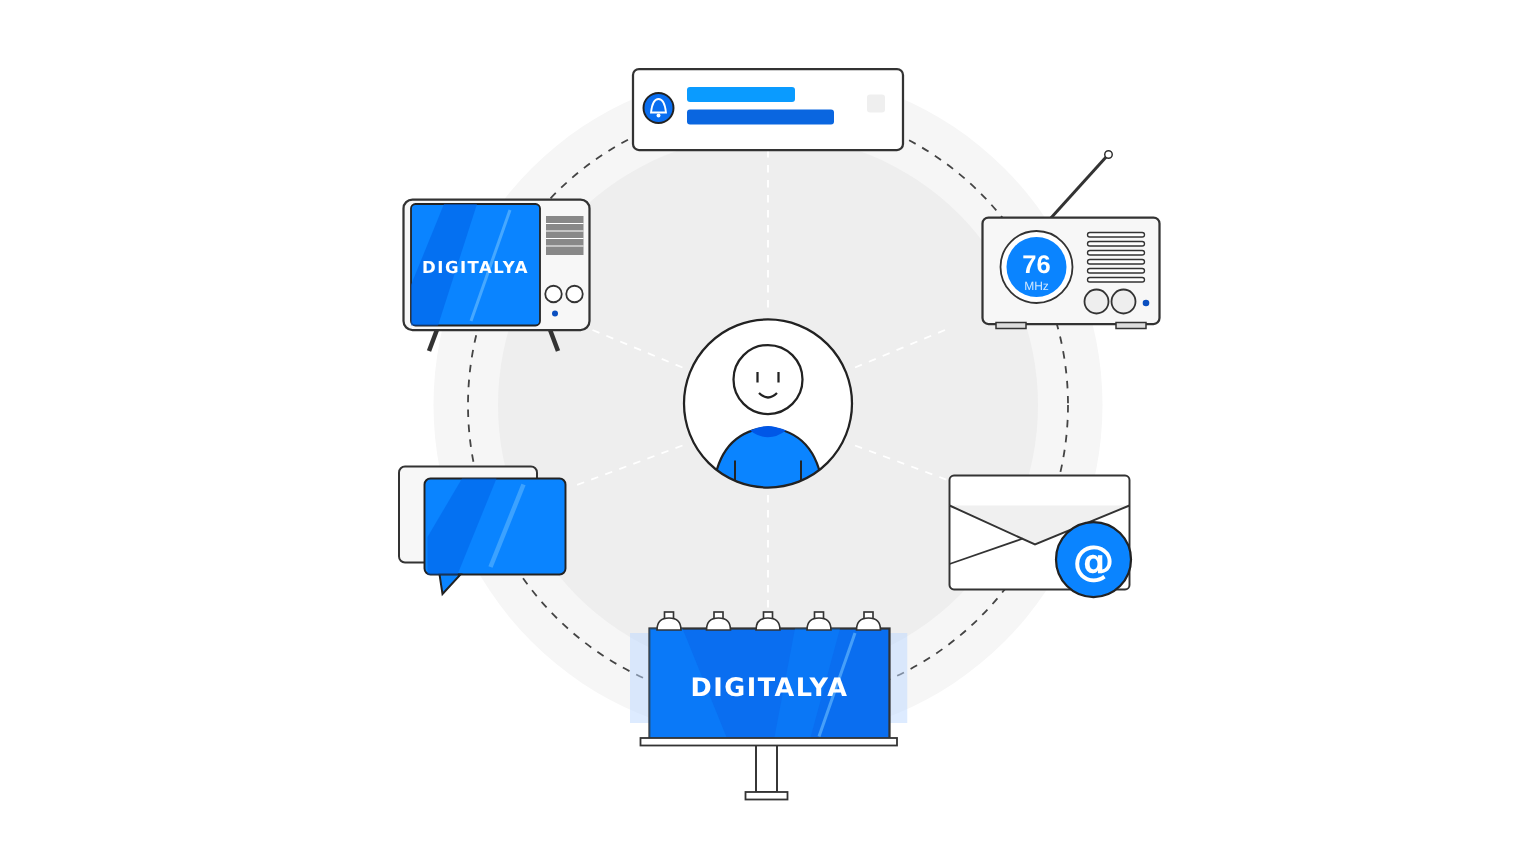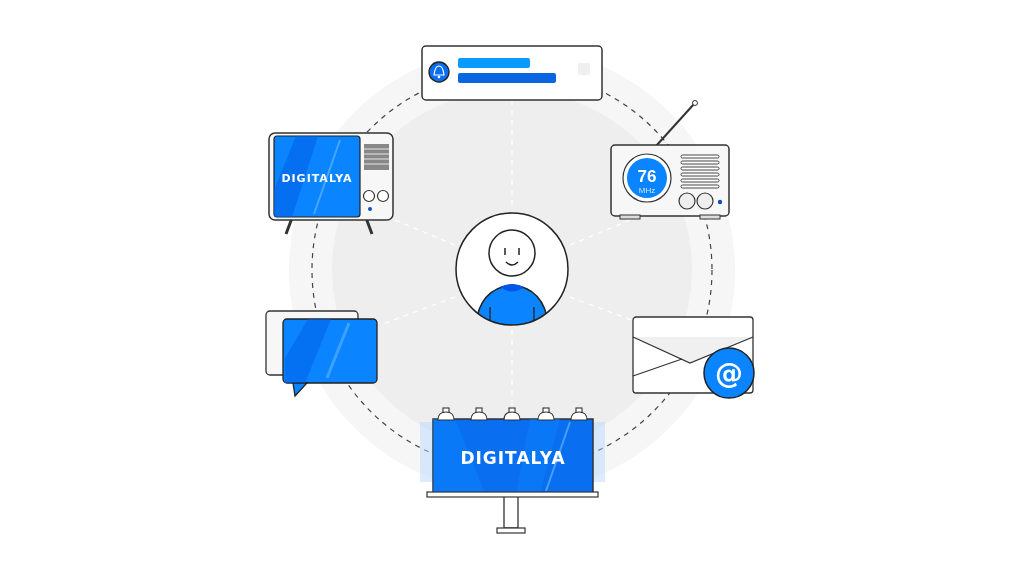--- a/index.html
+++ b/index.html
@@ -75,21 +75,21 @@
         <line x1="98" y1="24" x2="123" y2="24"></line>
         <line x1="98" y1="29" x2="123" y2="29"></line>
         <line x1="98" y1="34" x2="123" y2="34"></line>
       </g>
     <circle cx="103" cy="66" r="5.5" fill="#fff" stroke="#333" stroke-width="1.2"></circle>
     <circle cx="117" cy="66" r="5.5" fill="#fff" stroke="#333" stroke-width="1.2"></circle>
     <circle cx="104" cy="79" r="2" fill="#0a4fc0"></circle>
   </svg>
 </div>
 
-<div class="abs" style="left:608px;top:98px">
+<div class="abs" style="left:652px;top:98px">
   <svg width="125" height="125">
     <line x1="48" y1="48" x2="86" y2="6" stroke="#333" stroke-width="2"></line>
     <circle cx="87" cy="5" r="2.5" fill="#fff" stroke="#333"></circle>
     <rect x="3" y="47" width="118" height="71" rx="4" fill="#f7f7f7" stroke="#333" stroke-width="1.5"></rect>
     <rect x="12" y="117" width="20" height="4" fill="#ddd" stroke="#333" stroke-width="1"></rect>
     <rect x="92" y="117" width="20" height="4" fill="#ddd" stroke="#333" stroke-width="1"></rect>
     <circle cx="39" cy="80" r="24" fill="#fff" stroke="#333" stroke-width="1.2"></circle>
     <circle cx="39" cy="80" r="20" fill="#0a84ff"></circle>
     <text x="39" y="84" text-anchor="middle" font-size="17" font-weight="bold" fill="#fff" font-family="'Liberation Sans',sans-serif">76</text>
     <text x="39" y="95" text-anchor="middle" font-size="8" fill="#cfe7ff" font-family="'Liberation Sans',sans-serif">MHz</text>

